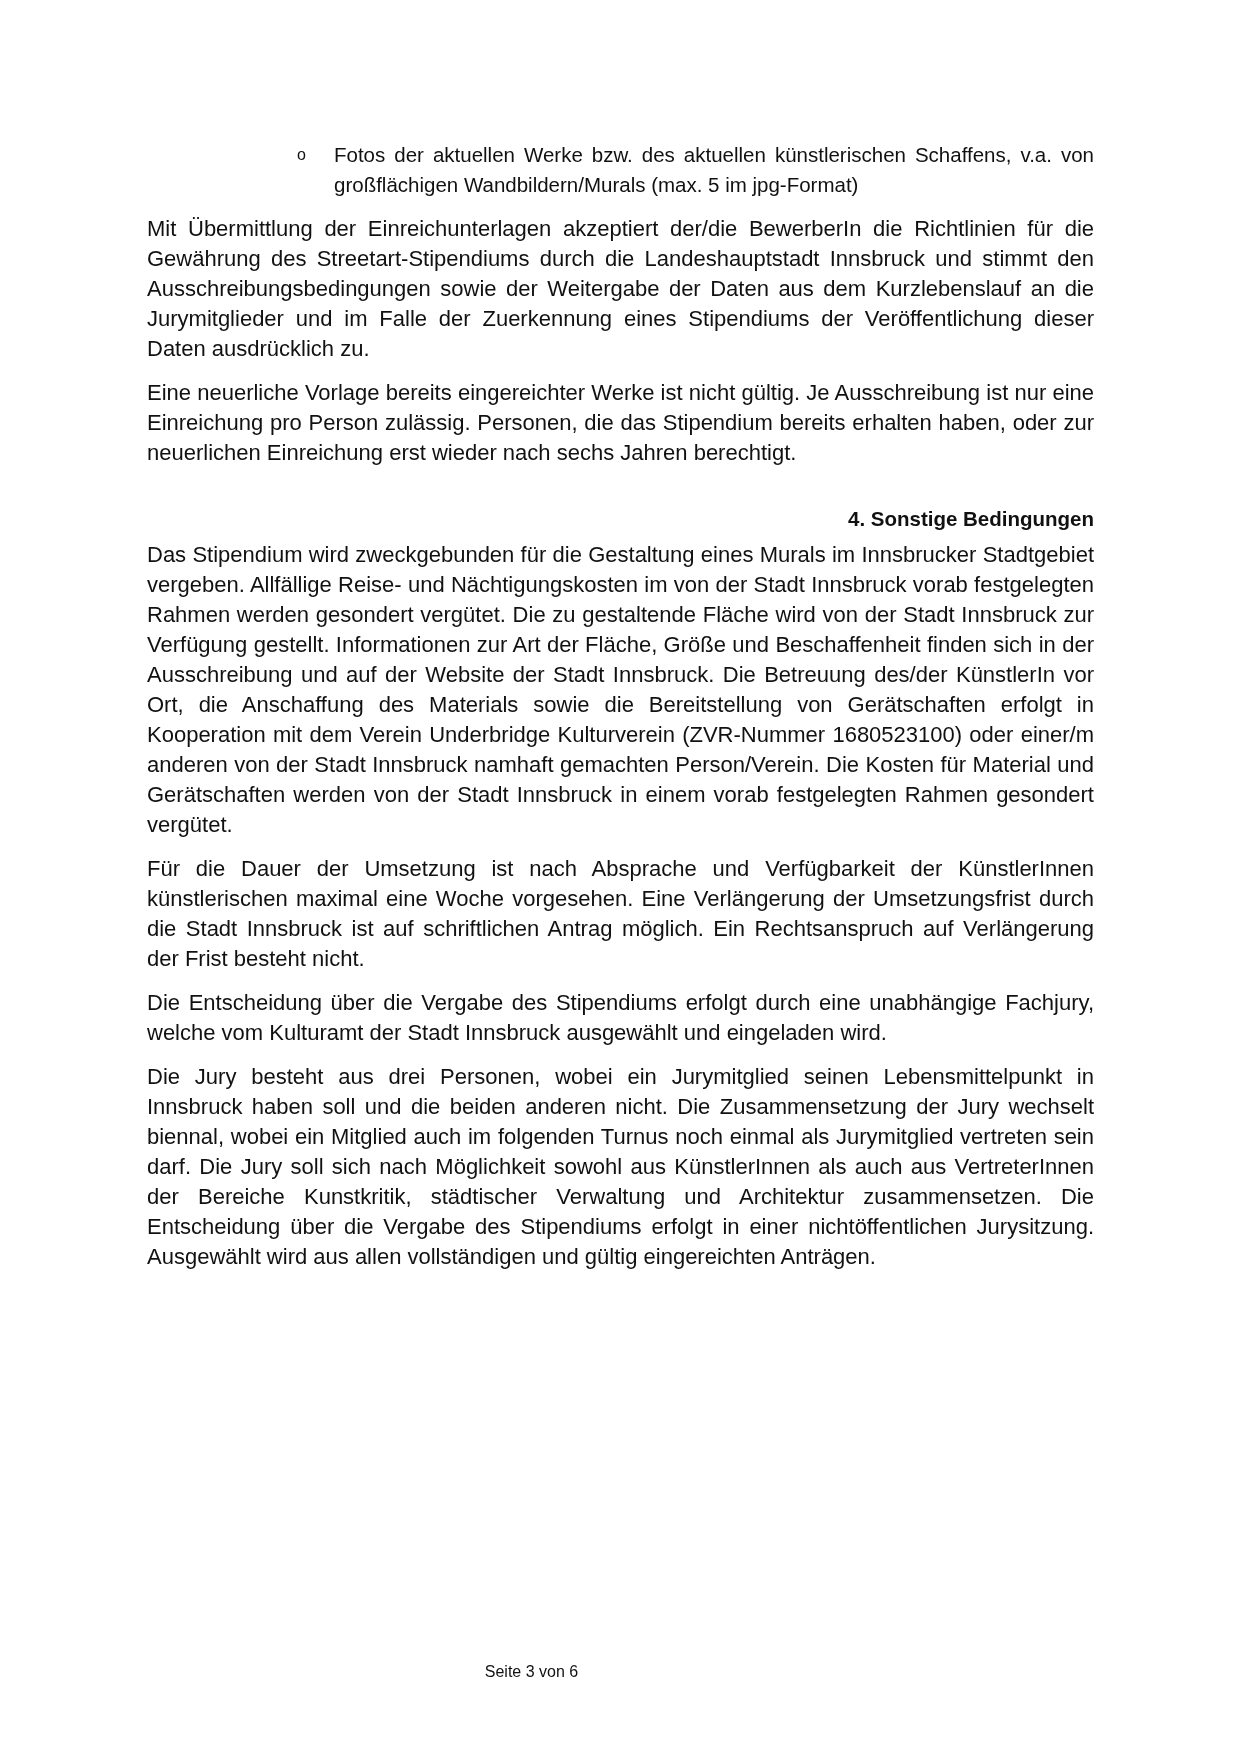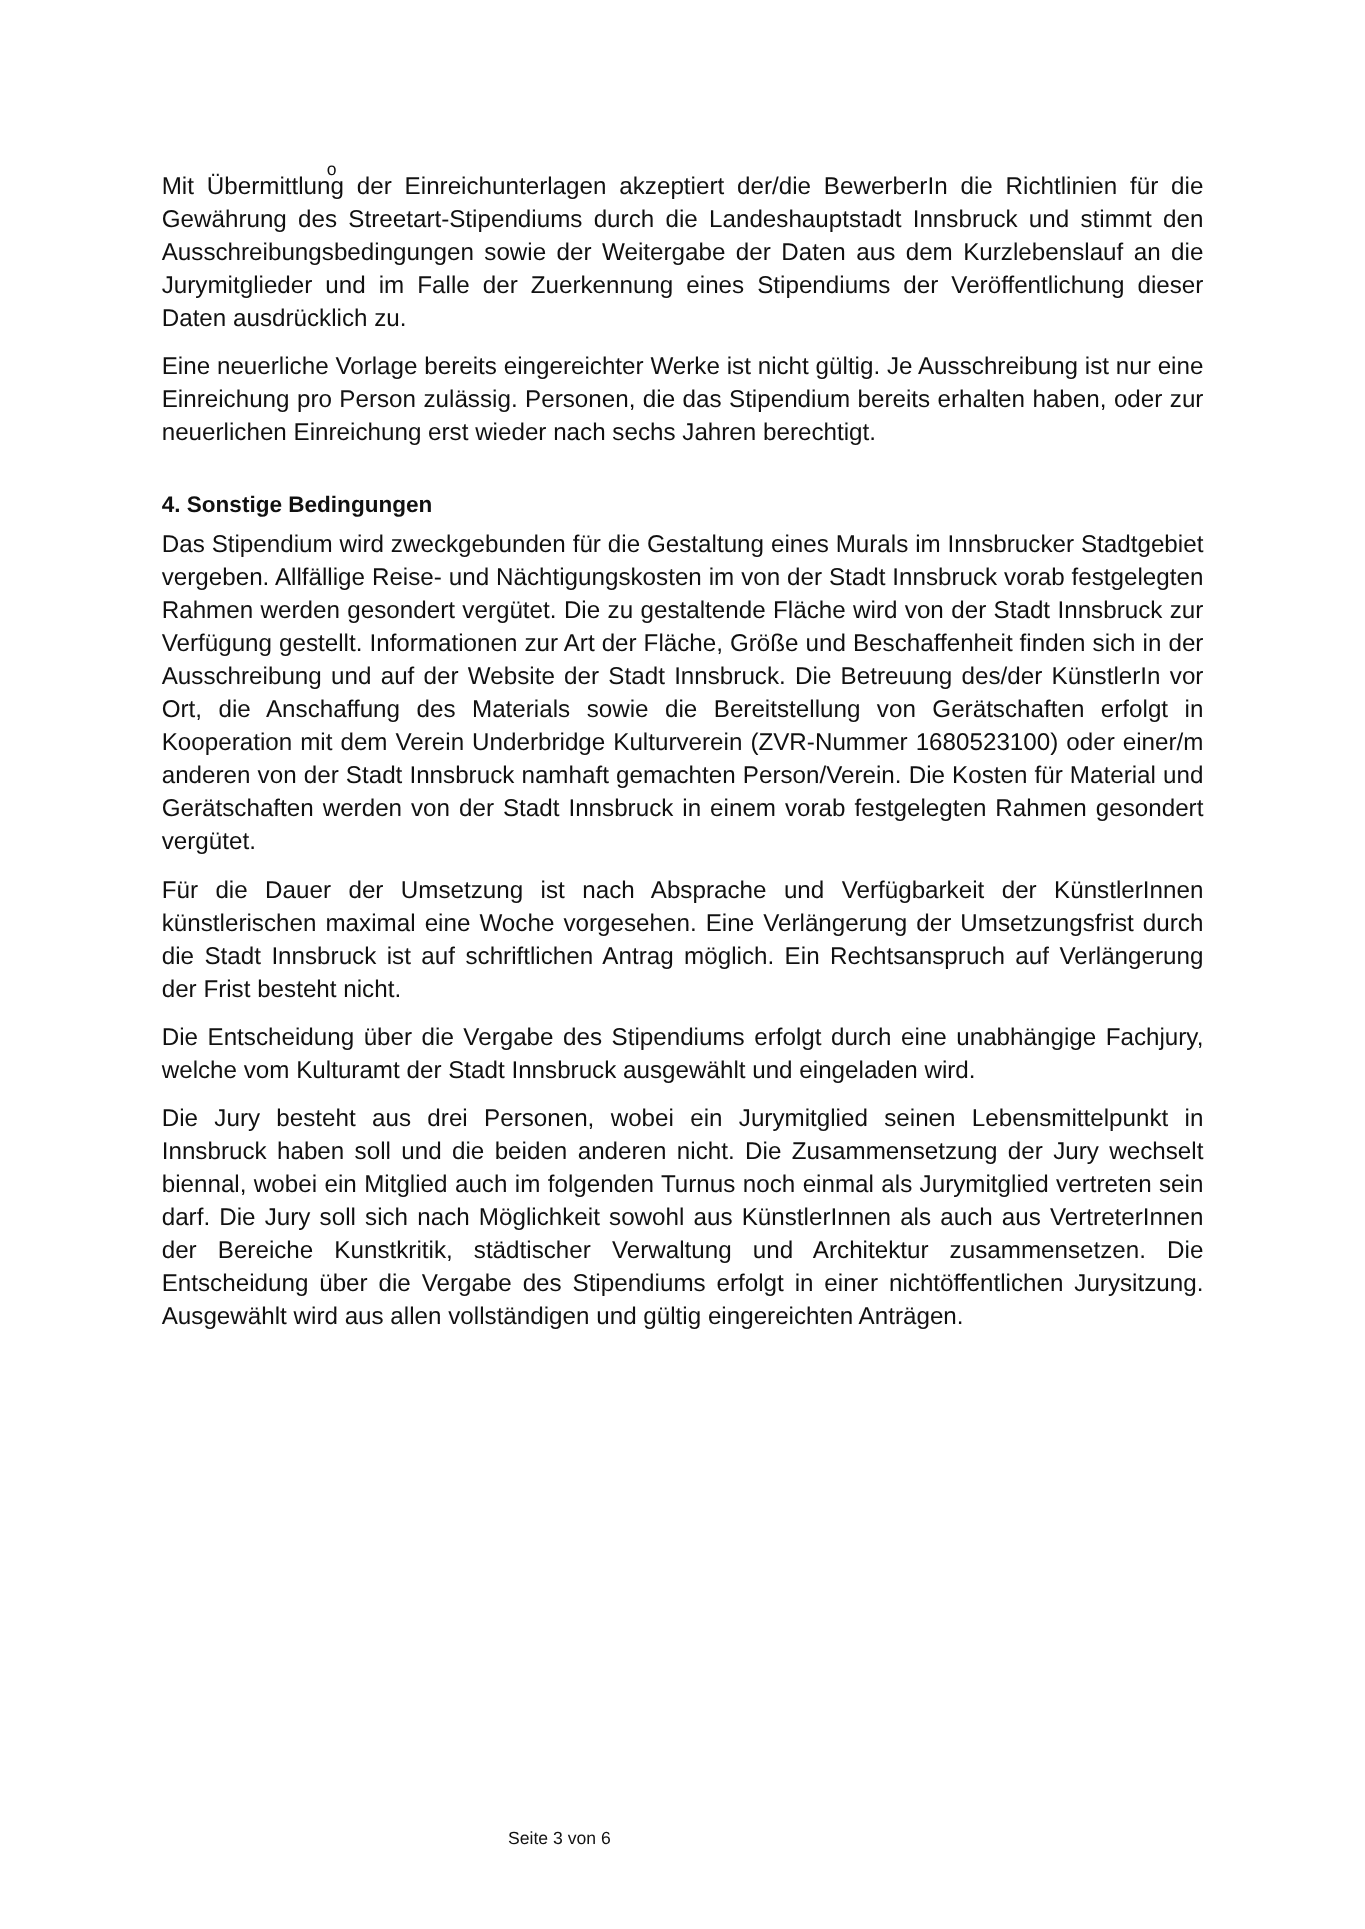--- a/index.html
+++ b/index.html
@@ -2,29 +2,30 @@
 <html><head>
 <meta charset="utf-8">
 <style>
   html, body { margin: 0; padding: 0; background: #ffffff; }
   body { width: 1241px; height: 1754px; position: relative; overflow: hidden;
          font-family: "Liberation Sans", sans-serif; color: #111111; }
   .page { position: absolute; left: 147px; top: 140px; width: 947px; }
   .p { font-size: 22px; line-height: 30px; text-align: justify; margin: 0 0 14px 0; }
   .bullet-row { position: relative; padding-left: 187px; margin-bottom: 14px; font-size: 20.5px; line-height: 30px; text-align: justify; }
   .bullet-glyph { position: absolute; left: 150px; top: 0; font-size: 16px; }
-  .heading { font-size: 20.5px; line-height: 30px; font-weight: bold; text-align: left; margin: 36px 0 6px 0; }
-  .footer { position: absolute; top: 1663px; left: 0; width: 1017px; text-align: center; font-size: 16px; }
+  .heading { font-size: 20.5px; line-height: 30px; font-weight: bold; text-align: right; margin: 36px 0 6px 0; }
+  .footer { position: absolute; top: 1663px; left: 0; width: 1017px; text-align: center; font-size: 16px; padding-left: 23px; }
 </style>
 </head>
 <body>
 
 <div class="page">
   <div class="bullet-row">
     <span class="bullet-glyph">o</span>
+    <span>Fotos der aktuellen Werke bzw. des aktuellen künstlerischen Schaffens, v.a. von großflächigen Wandbildern/Murals (max. 5 im jpg-Format)</span>
   </div>
 
   <p class="p">Mit Übermittlung der Einreichunterlagen akzeptiert der/die BewerberIn die Richtlinien für die Gewährung des Streetart-Stipendiums durch die Landeshauptstadt Innsbruck und stimmt den Ausschreibungsbedingungen sowie der Weitergabe der Daten aus dem Kurzlebenslauf an die Jurymitglieder und im Falle der Zuerkennung eines Stipendiums der Veröffentlichung dieser Daten ausdrücklich zu.</p>
   <p class="p">Eine neuerliche Vorlage bereits eingereichter Werke ist nicht gültig. Je Ausschreibung ist nur eine Einreichung pro Person zulässig. Personen, die das Stipendium bereits erhalten haben, oder zur neuerlichen Einreichung erst wieder nach sechs Jahren berechtigt.</p>
 
   <h2 class="heading">4. Sonstige Bedingungen</h2>
   <p class="p">Das Stipendium wird zweckgebunden für die Gestaltung eines Murals im Innsbrucker Stadtgebiet vergeben. Allfällige Reise- und Nächtigungskosten im von der Stadt Innsbruck vorab festgelegten Rahmen werden gesondert vergütet. Die zu gestaltende Fläche wird von der Stadt Innsbruck zur Verfügung gestellt. Informationen zur Art der Fläche, Größe und Beschaffenheit finden sich in der Ausschreibung und auf der Website der Stadt Innsbruck. Die Betreuung des/der KünstlerIn vor Ort, die Anschaffung des Materials sowie die Bereitstellung von Gerätschaften erfolgt in Kooperation mit dem Verein Underbridge Kulturverein (ZVR-Nummer 1680523100) oder einer/m anderen von der Stadt Innsbruck namhaft gemachten Person/Verein. Die Kosten für Material und Gerätschaften werden von der Stadt Innsbruck in einem vorab festgelegten Rahmen gesondert vergütet.</p>
   <p class="p">Für die Dauer der Umsetzung ist nach Absprache und Verfügbarkeit der KünstlerInnen künstlerischen maximal eine Woche vorgesehen. Eine Verlängerung der Umsetzungsfrist durch die Stadt Innsbruck ist auf schriftlichen Antrag möglich. Ein Rechtsanspruch auf Verlängerung der Frist besteht nicht.</p>
 
   <p class="p">Die Entscheidung über die Vergabe des Stipendiums erfolgt durch eine unabhängige Fachjury, welche vom Kulturamt der Stadt Innsbruck ausgewählt und eingeladen wird.</p>

